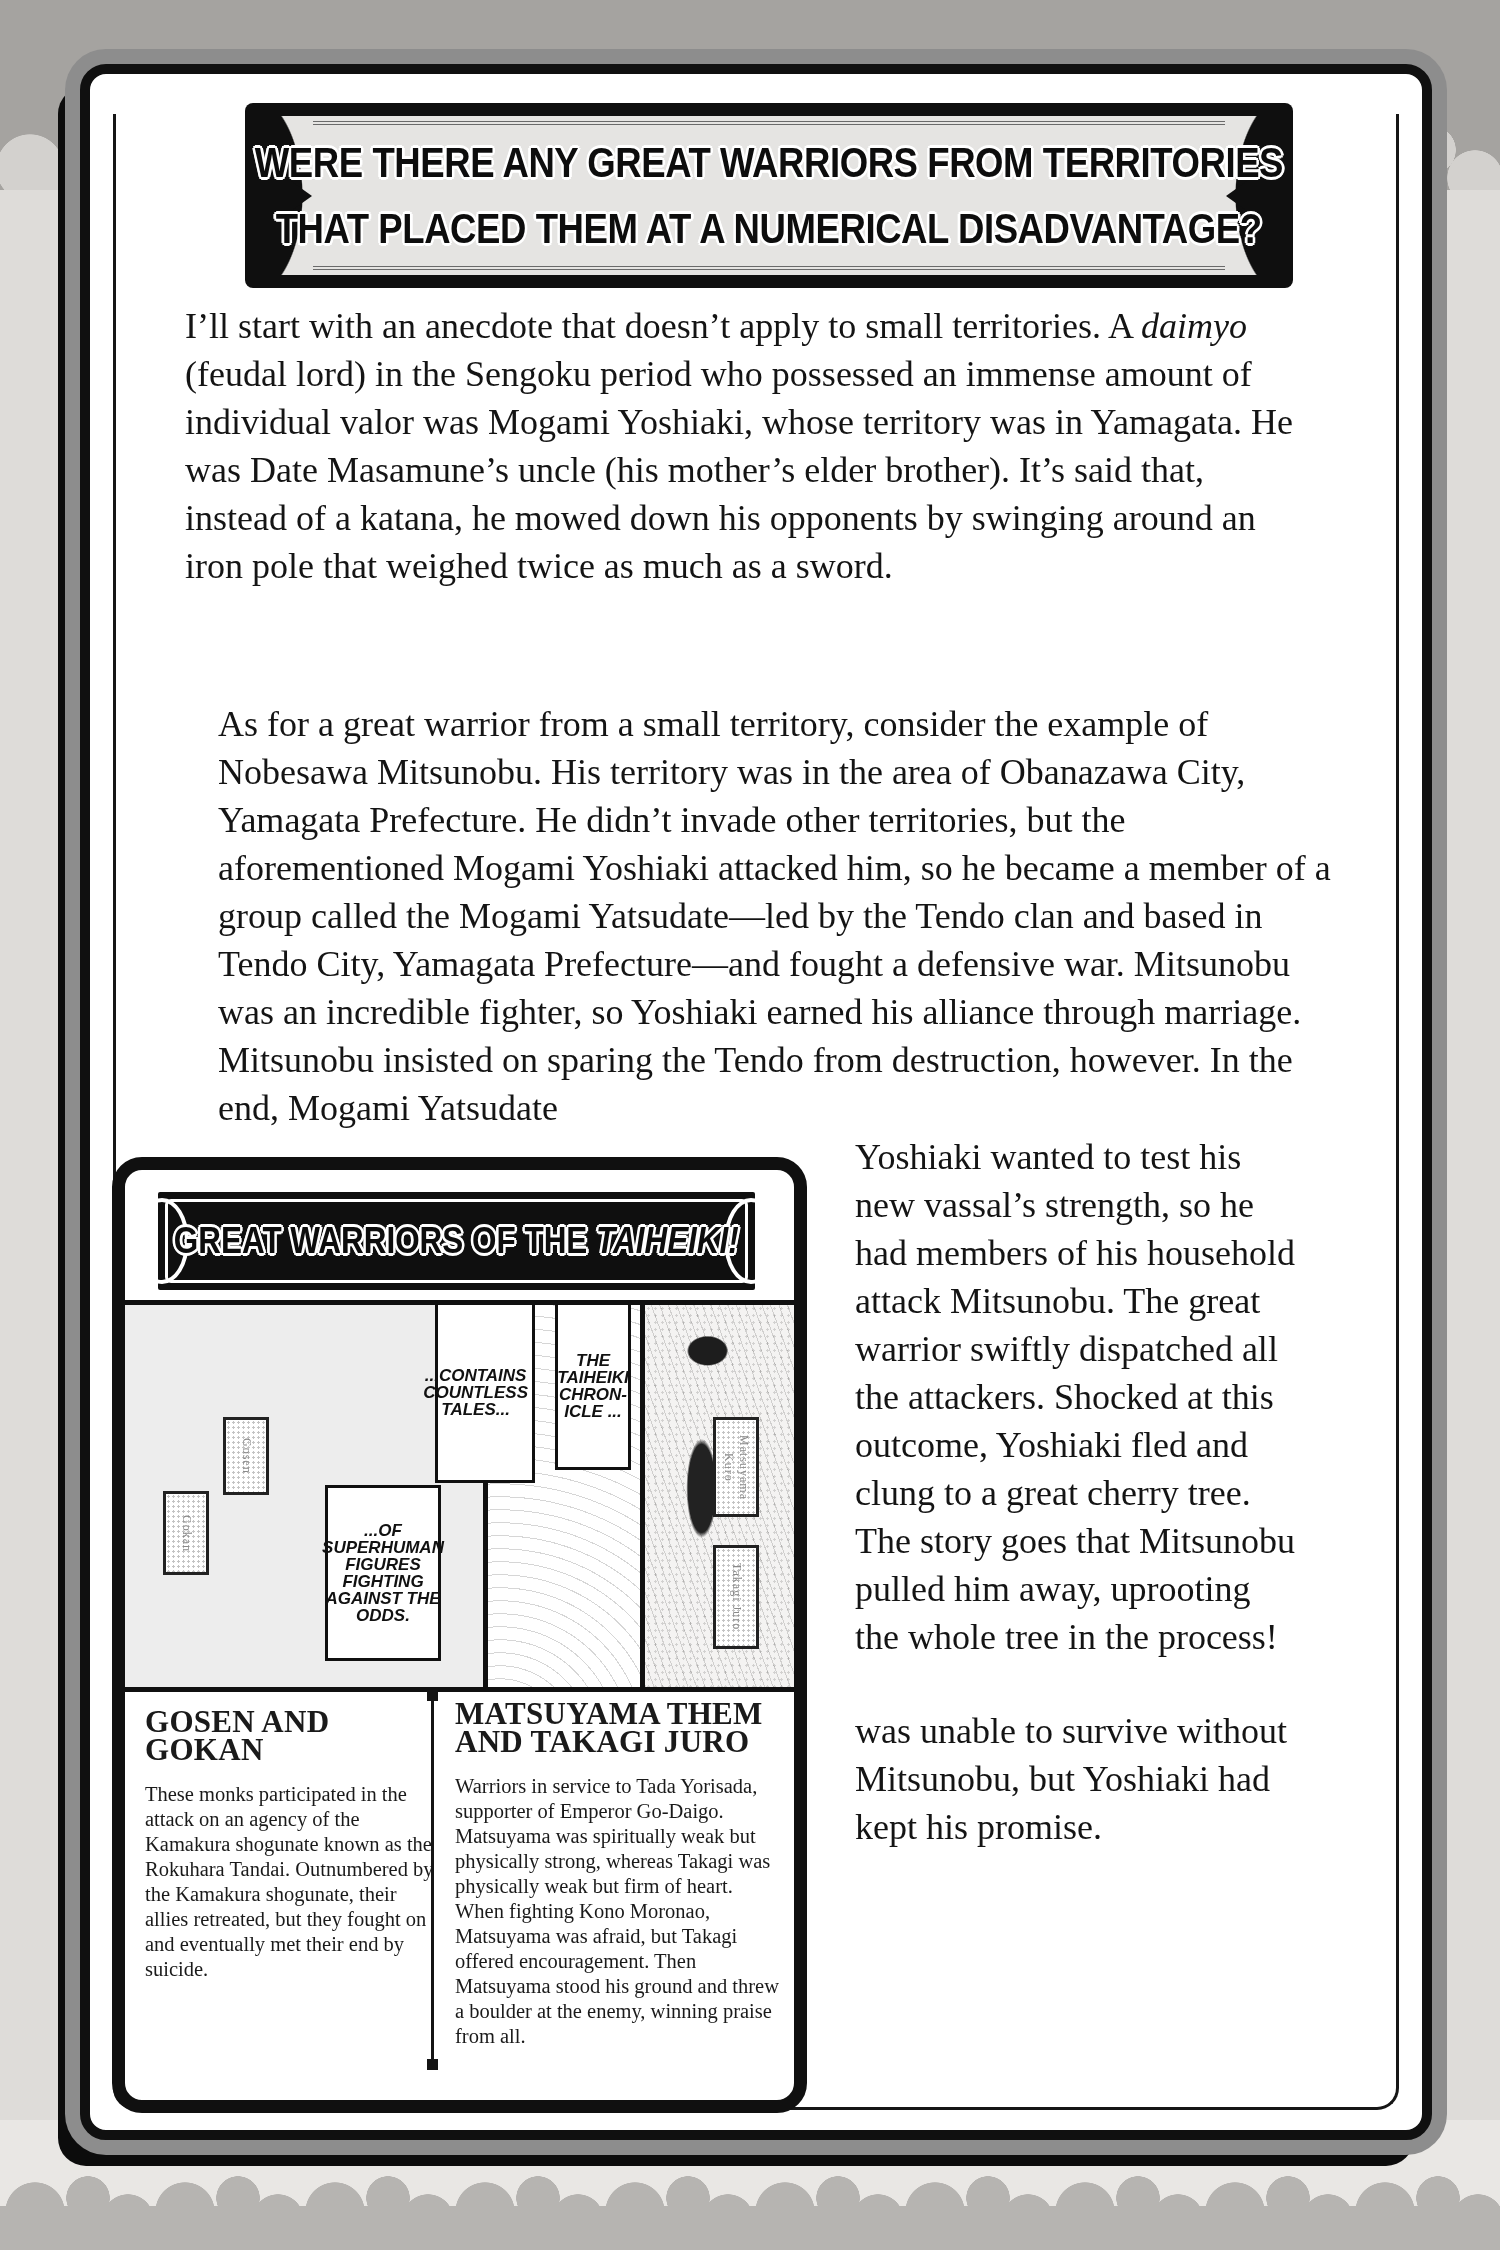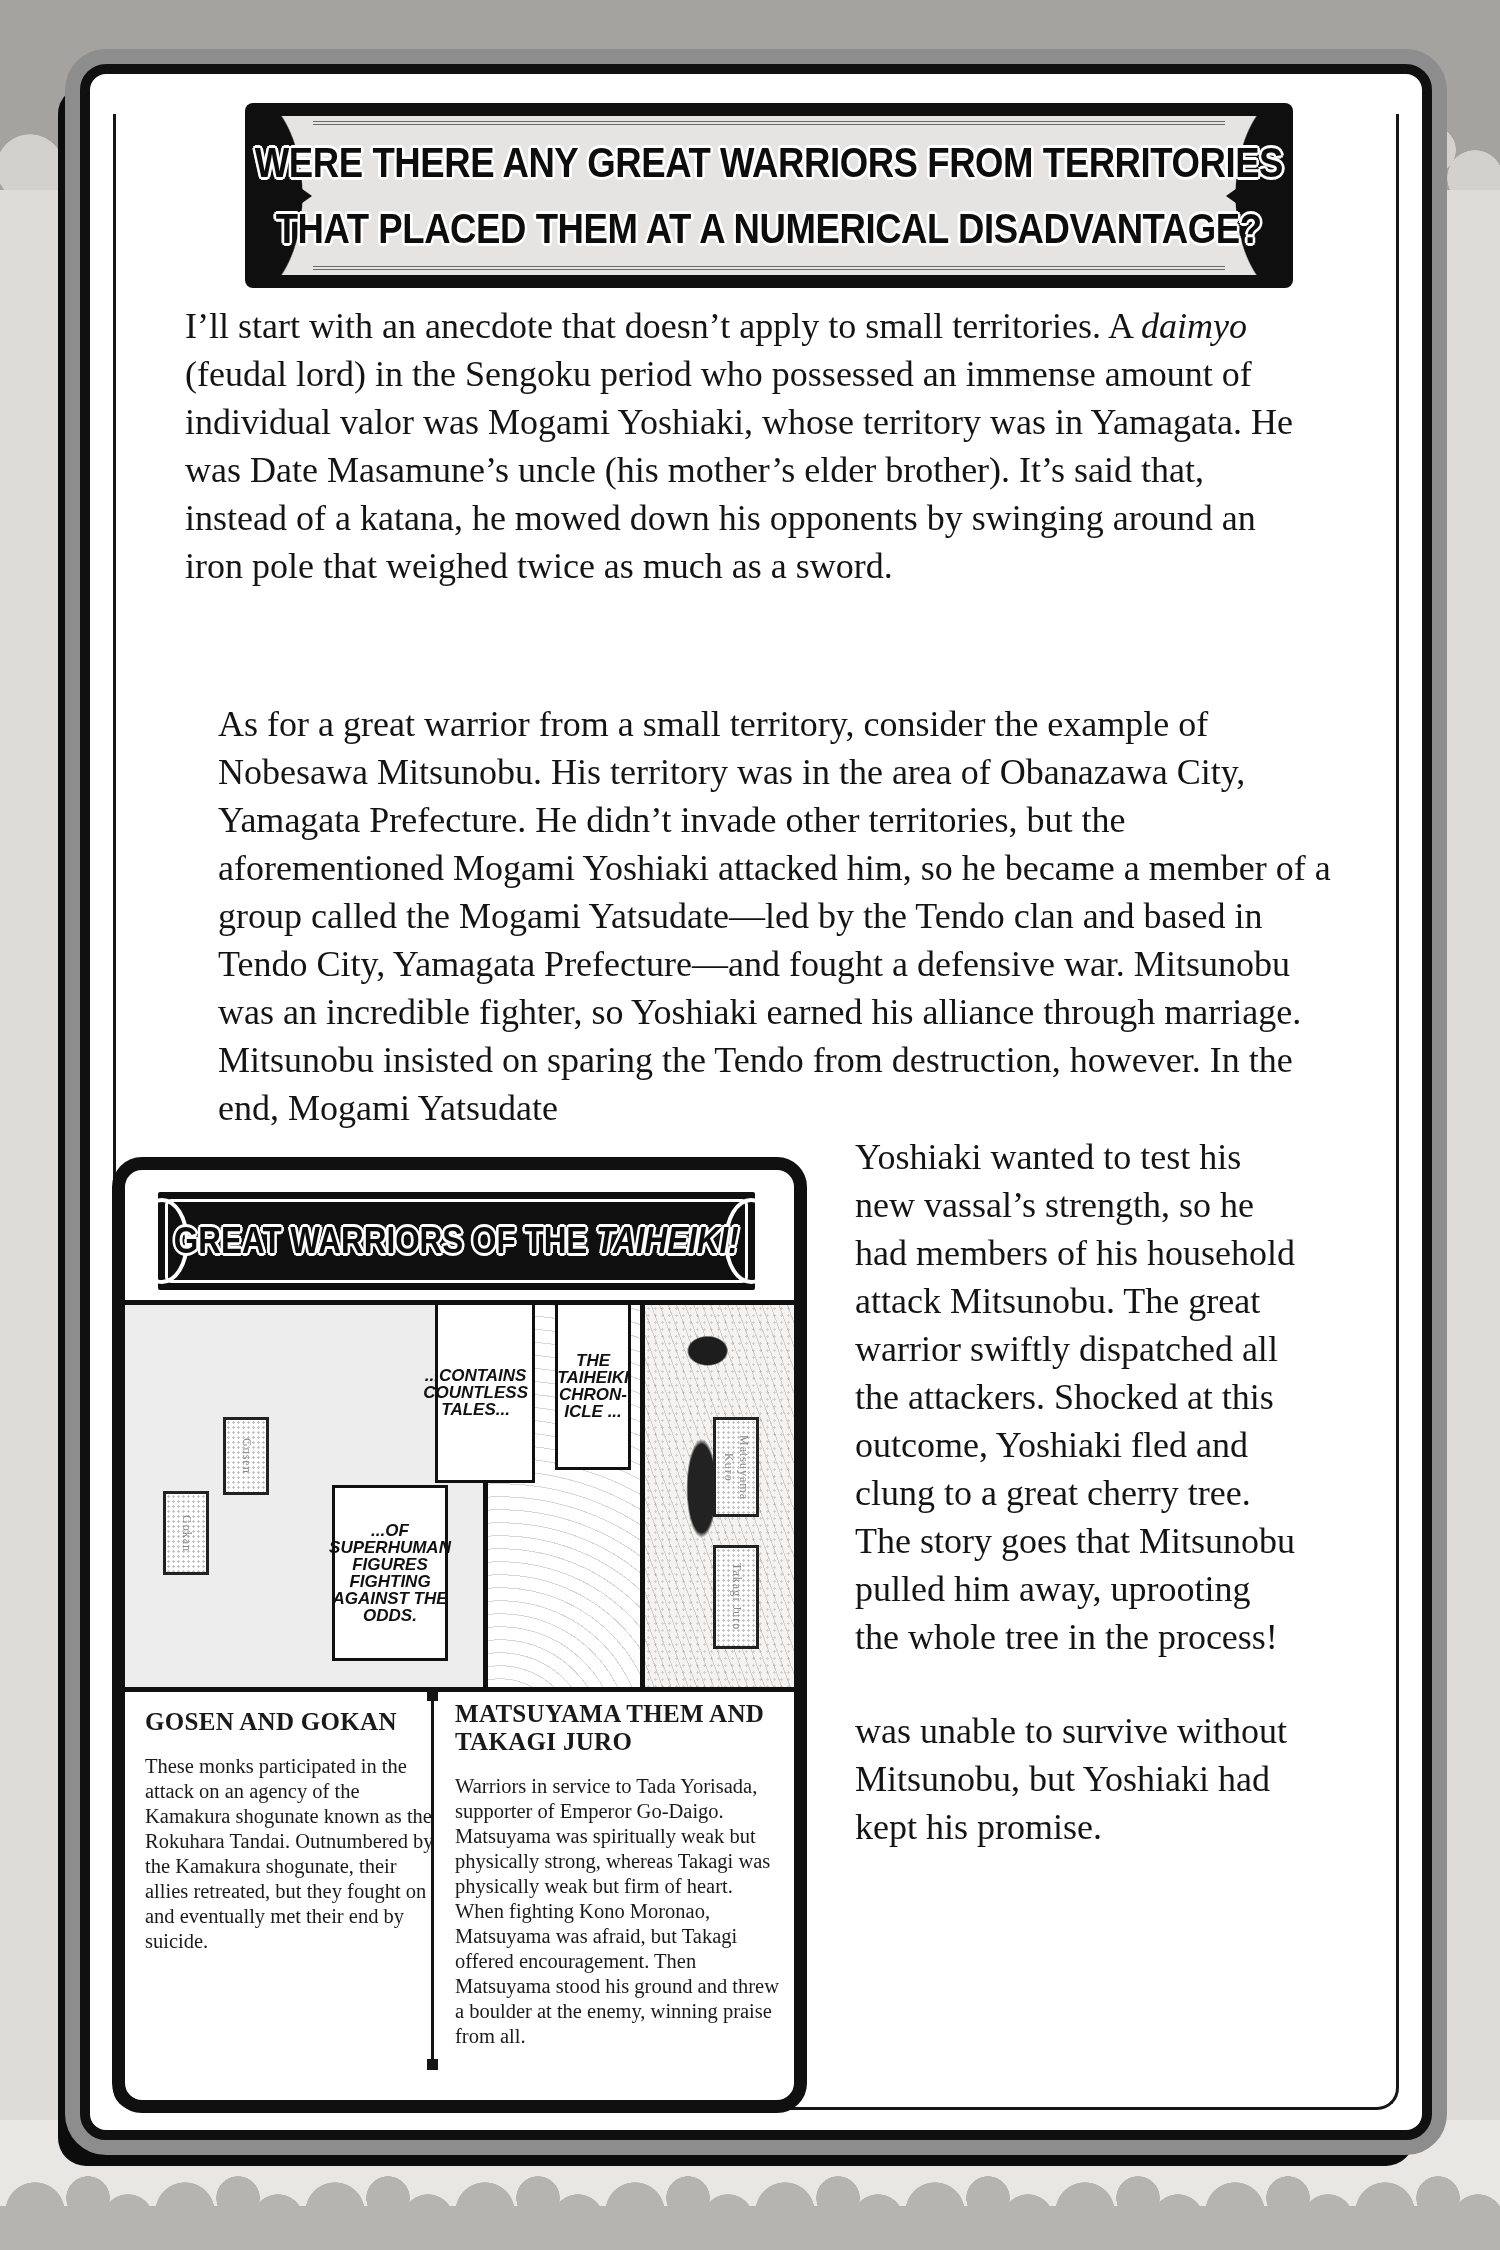--- a/index.html
+++ b/index.html
@@ -106,25 +106,25 @@
   .tagA{left:98px;top:112px;width:46px;height:78px;}
   .tagB{left:38px;top:186px;width:46px;height:84px;}
   .tagC{left:588px;top:112px;width:46px;height:100px;}
   .tagD{left:588px;top:240px;width:46px;height:104px;}
   .bubble{position:absolute;background:#fff;box-sizing:border-box;border:3px solid #101010;
     display:flex;align-items:center;justify-content:center;text-align:center;z-index:5;
     font-family:"Liberation Sans",sans-serif;font-style:italic;font-weight:bold;
     font-size:17px;line-height:17px;color:#111;padding:4px;}
   .b1{left:310px;top:0;width:100px;height:178px;border-top:none;justify-content:flex-end;}
   .b2{left:430px;top:0;width:76px;height:165px;border-top:none;}
-  .b3{left:200px;top:180px;width:116px;height:176px;margin-left:7px;}
+  .b3{left:200px;top:180px;width:116px;height:176px;}
 
   
   .gwcol{position:absolute;color:#1a1a1a;}
-  .gwcol h3{font-size:25px;font-weight:bold;letter-spacing:.3px;margin:0 0 18px;line-height:28px;}
+  .gwcol h3{font-size:31px;font-weight:bold;letter-spacing:.3px;margin:0 0 18px;line-height:28px;}
   .gwcol p{font-size:20.5px;line-height:25px;margin:0;}
   .gwcol1{left:20px;top:538px;width:290px;}
   .gwcol2{left:330px;top:530px;width:330px;}
   .gwdivider{position:absolute;left:306px;top:524px;width:3px;height:372px;background:#141414;}
   .gwdivider::before,.gwdivider::after{content:"";position:absolute;left:-4px;width:11px;height:11px;background:#141414;}
   .gwdivider::before{top:-4px;}
   .gwdivider::after{bottom:-4px;}
 </style>
 </head>
 <body>

